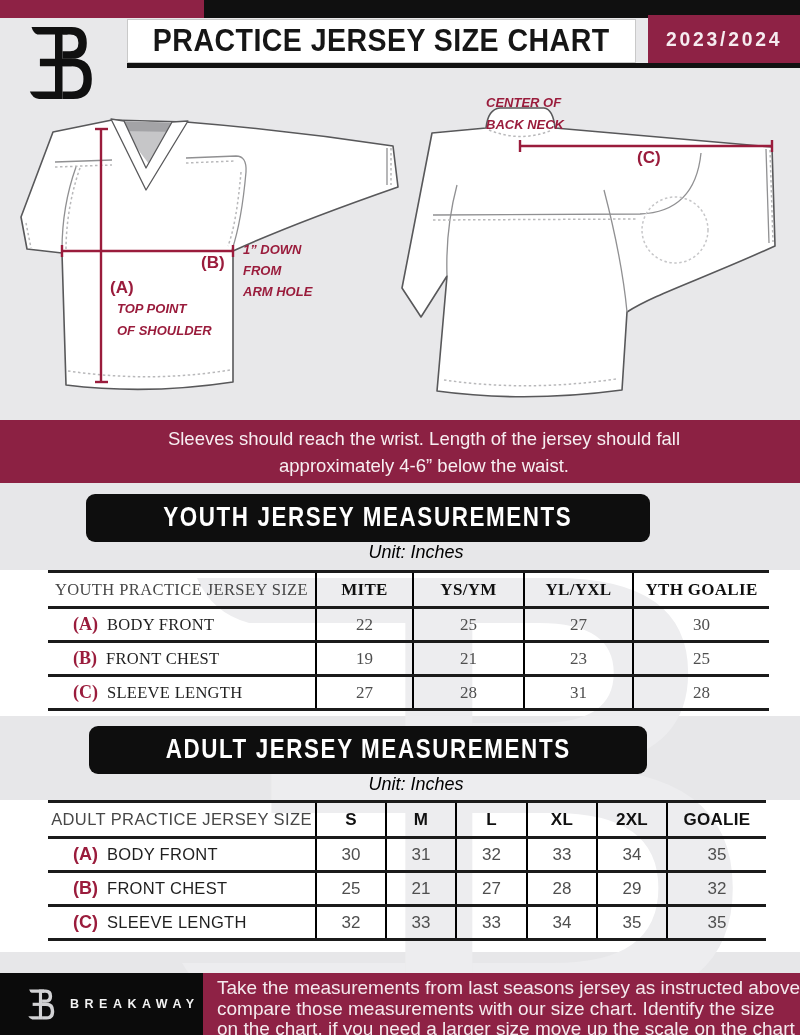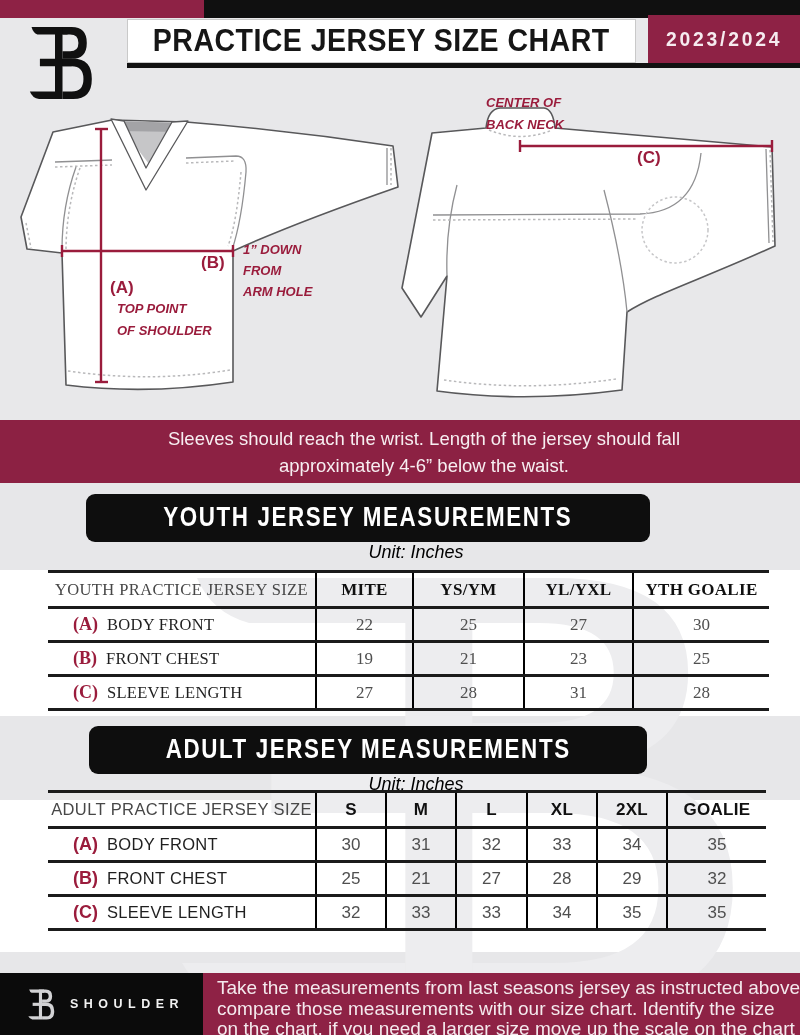--- a/index.html
+++ b/index.html
@@ -49,21 +49,21 @@
     background:#0e0e0e;border-radius:9px;padding:7px 26px 9px;
   }
   .heading-pill .condensed{color:#ffffff;font-weight:700;font-size:28px;letter-spacing:2px;transform:scaleX(.8);white-space:nowrap;}
   .sh-youth{top:11px;}
   .sh-adult{top:243px;}
   .unit{position:absolute;left:16px;width:800px;text-align:center;font-style:italic;font-size:18px;color:#000000;z-index:2;}
   .unit-youth{top:59px;}
   .unit-adult{top:291px;}
   table.size-table{position:absolute;border-collapse:collapse;table-layout:fixed;z-index:2;background:transparent;}
   .youth-table{left:48px;top:87px;width:721px;font-family:Liberation Serif, serif;}
-  .adult-table{left:48px;top:307px;width:718px;}
+  .adult-table{left:48px;top:317px;width:718px;}
   .size-table tr.head th{height:33px;}
   .size-table td{height:31px;}
   .size-table th,.size-table td{padding:0;text-align:center;vertical-align:middle;}
   .size-table{border-top:3px solid #1b1b1b;border-bottom:3px solid #1b1b1b;}
   .size-table tr+tr th,.size-table tr+tr td{border-top:3px solid #1b1b1b;}
   .size-table .vline{border-left:2px solid #000000;}
   .size-table th.lab{font-weight:400;font-size:16.5px;color:#474747;letter-spacing:.4px;}
   .size-table th.col{font-weight:700;font-size:17px;color:#101010;letter-spacing:.3px;}
   .size-table td.val{font-size:17px;color:#4f4f4f;}
   .size-table td.rowlab{text-align:left;}
@@ -329,21 +329,21 @@
       </tr>
     </tbody>
       </table>
   </div>
 
   <div class="footer">
     <div class="f-black">
       <svg viewBox="0 0 86 100">
           <use href="#bw-logo"></use>
         </svg>
-      <span class="f-brand">SHOULDER</span>
+      <span class="f-brand">BREAKAWAY</span>
     </div>
     <div class="f-maroon">
       <div>Take the measurements from last seasons jersey as instructed above</div>
       <div>compare those measurements  with our size chart. Identify the size</div>
       <div>on the chart, if you need a larger size move up the scale on the chart</div>
     </div>
   </div>
 
 </div>
 

